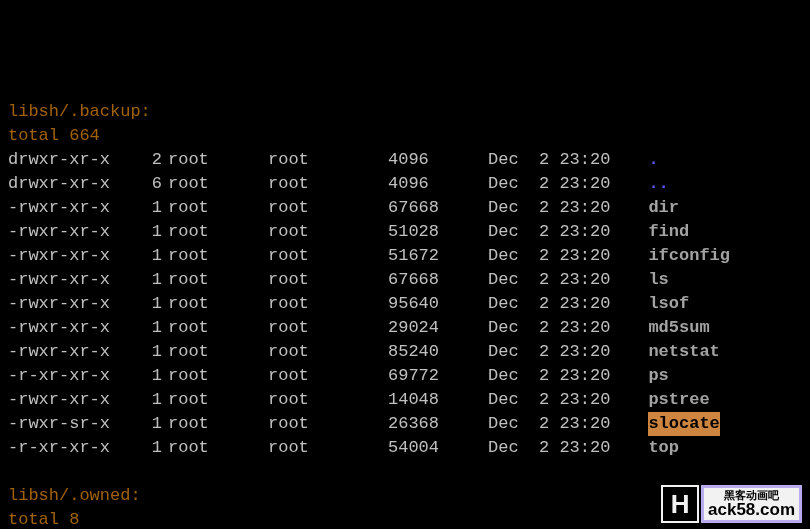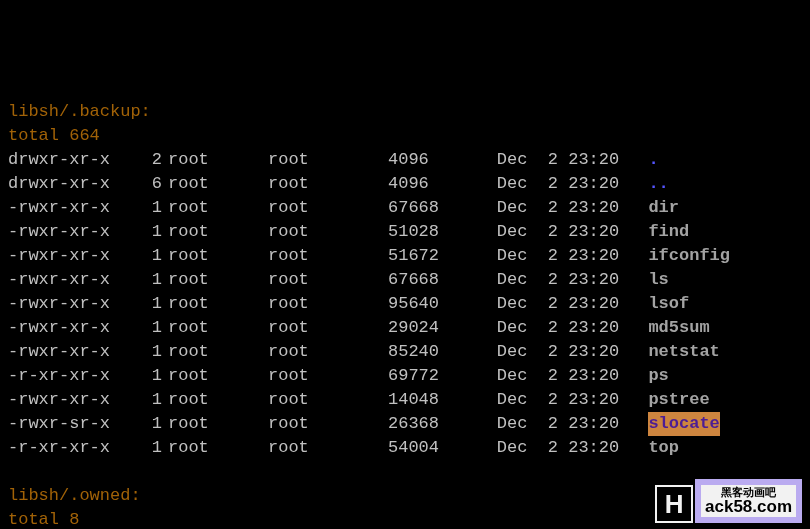--- a/index.html
+++ b/index.html
@@ -16,43 +16,43 @@
       position: relative;
       white-space: pre;
     }
     .hdr { color: #a16207; }
     .row { display: block; }
     .perms { display: inline-block; width: 110px; }
     .links { display: inline-block; width: 50px; text-align: right; padding-right: 6px; }
     .owner { display: inline-block; width: 100px; }
     .group { display: inline-block; width: 120px; }
     .size  { display: inline-block; width: 100px; padding-right: 16px; }
-    .date  { display: inline-block; width: 140px; text-align: center; }
+    .date  { display: inline-block; width: 140px; }
     .name  { display: inline-block; }
     .c-blue  { color: #5555ff; font-weight: bold; }
     .c-green { color: #a3a3a3; font-weight: bold; }
-    .c-hl    { color: #4c1d95; background: #cd853f; font-weight: bold; }
+    .c-hl    { color: #000000; background: #cd853f; font-weight: bold; }
     .watermark {
       position: absolute;
       right: 8px;
       bottom: 6px;
       display: flex;
       align-items: flex-end;
       gap: 2px;
       opacity: 0.95;
     }
     .wm-logo {
       display:flex; align-items:center; justify-content:center;
       width:38px; height:38px; border:2px solid #fff; color:#fff;
       font-family: Arial, sans-serif; font-weight: 900; font-size: 26px;
       background:#000;
     }
     .wm-box {
       display:flex; flex-direction:column; align-items:center;
-      border:6px solid #c4b5fd; background:#fff; color:#000;
+      border:3px solid #c4b5fd; background:#fff; color:#000;
       font-family: Arial, sans-serif; line-height:1;
       padding:2px 4px;
     }
     .wm-cn { font-size:11px; font-weight:bold; }
     .wm-en { font-size:17px; font-weight:bold; }
   </style>
 </head>
 <body>
 
 

